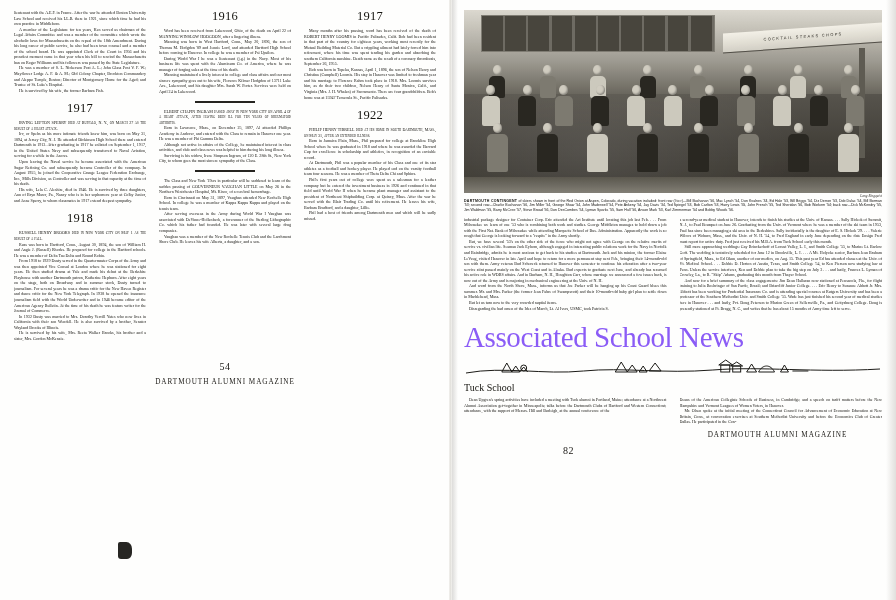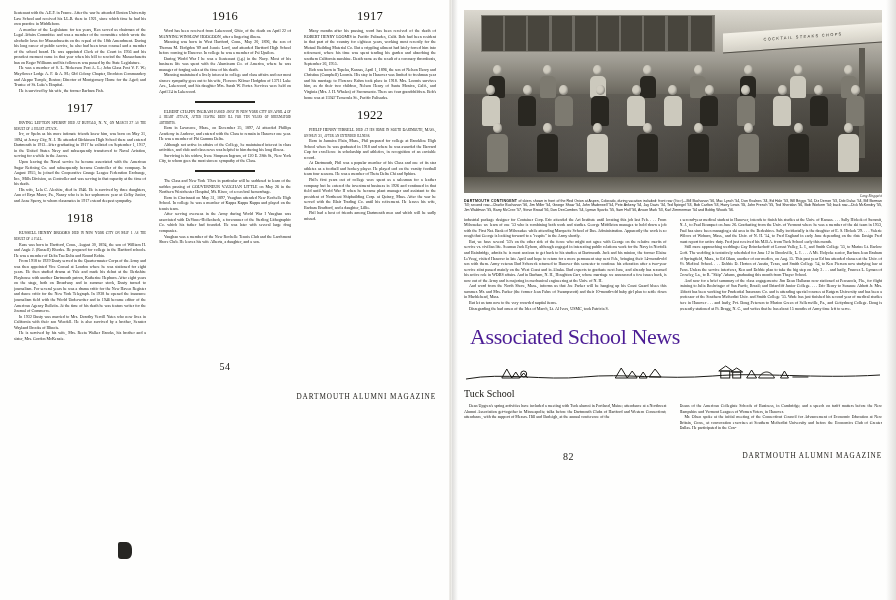--- a/index.html
+++ b/index.html
@@ -168,26 +168,26 @@
     text-align: justify;
     letter-spacing: .02px;
     margin-top: 1px;
   }
   .caption b { font-weight: 700; letter-spacing: .3px; }
 
   
   .masthead { margin-top: 9px; }
   .masthead-title {
     font-family: "Liberation Serif", serif;
-    font-size: 22px;
+    font-size: 29px;
     line-height: 34px;
     letter-spacing: -.4px;
-    color: #4c1d95;
+    color: #8b5cf6;
     white-space: nowrap;
-    margin: 6px;
+    margin: 0;
     font-weight: 400;
   }
   .masthead-art { width: 100%; height: 26px; display:block; margin: -2px 0 4px 0;}
   h3.school {
     font-family: Liberation Serif, serif;
     font-weight: 400;
     font-size: 10px;
     line-height: 12px;
     margin: 4px 0 3px 0;
     color: #15140f;
@@ -195,26 +195,26 @@
 
   
   .folio {
     text-align: center;
     font-size: 10px;
     letter-spacing: .4px;
     color: #1a1814;
     margin-top: 20px;
   }
   .running-foot {
-    text-align: right;
+    text-align: center;
     font-size: 7.2px;
     letter-spacing: .95px;
     color: #1a1814;
     font-variant: small-caps;
-    margin-top: 21px;
+    margin-top: 6px;
   }
   .foot-row {
     display: grid;
     grid-template-columns: 1fr 1fr 1fr;
     align-items: start;
   }
   .foot-row.two { grid-template-columns: 1fr 1fr; }
 
   .blot {
     position: absolute;

